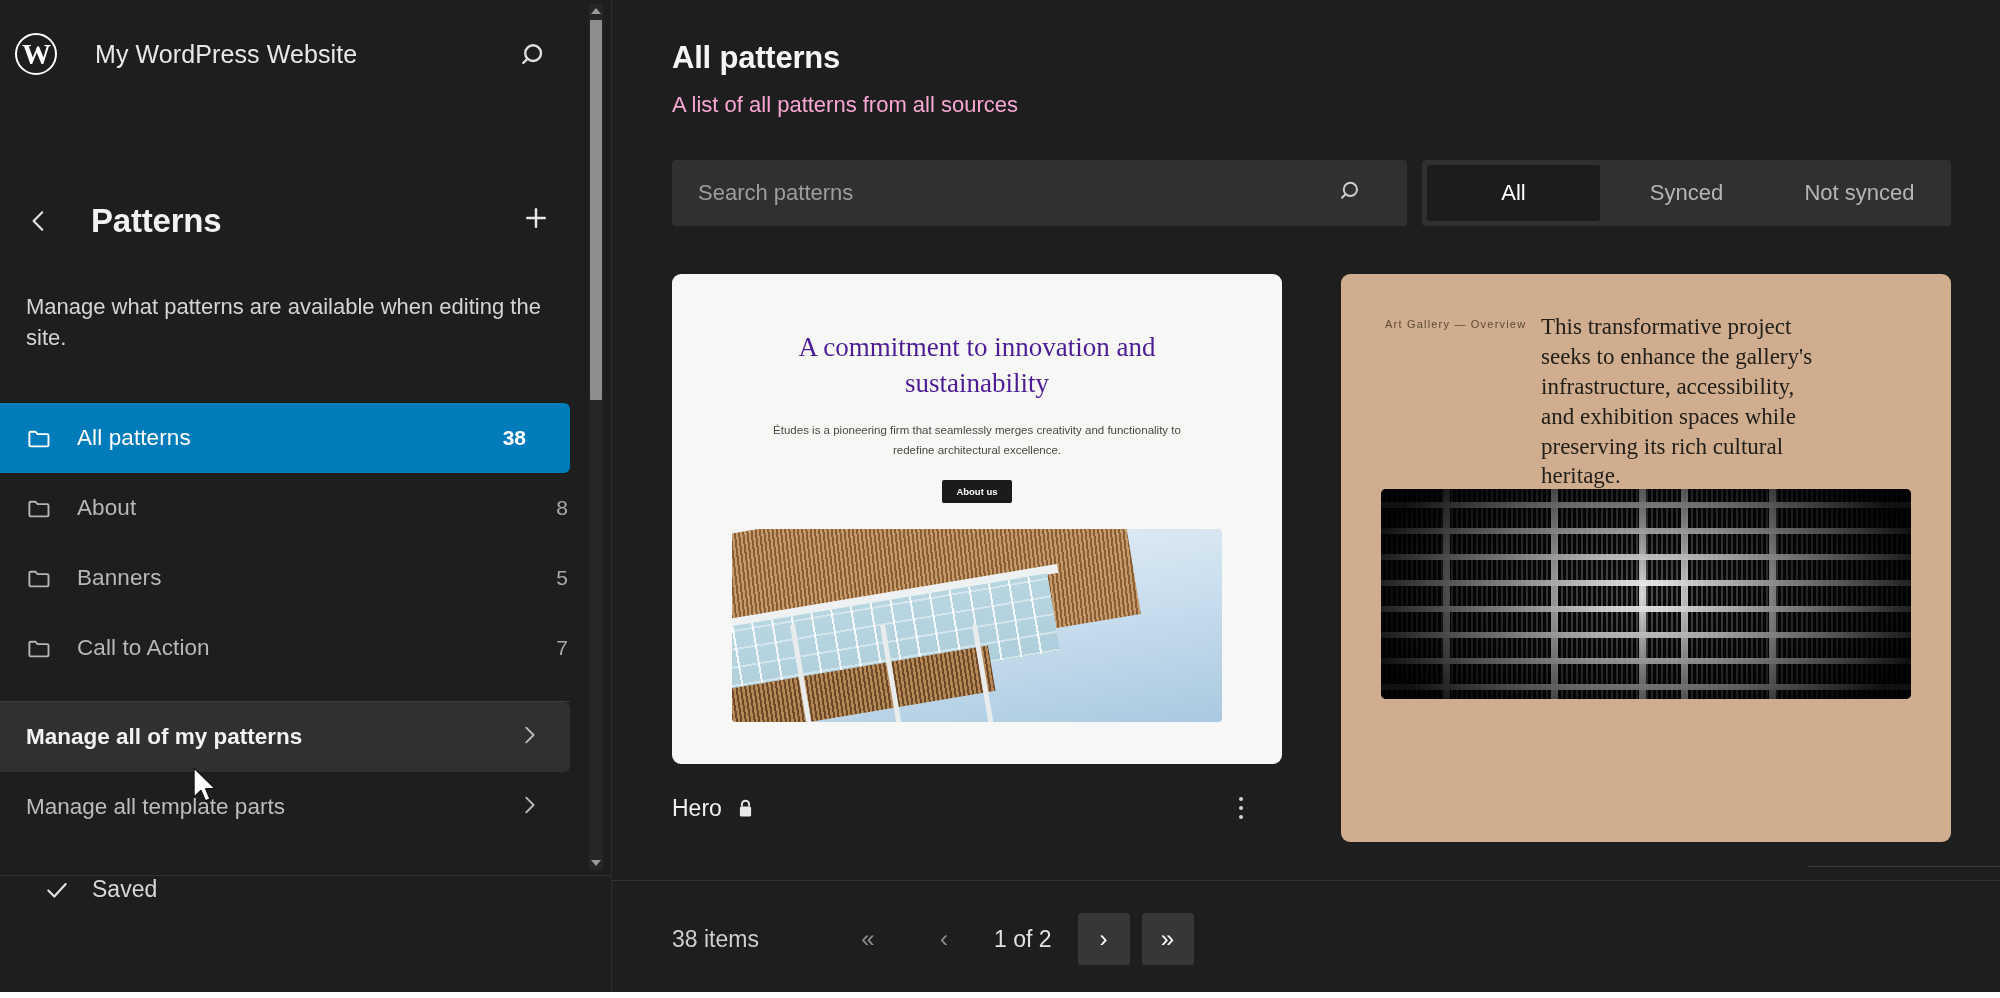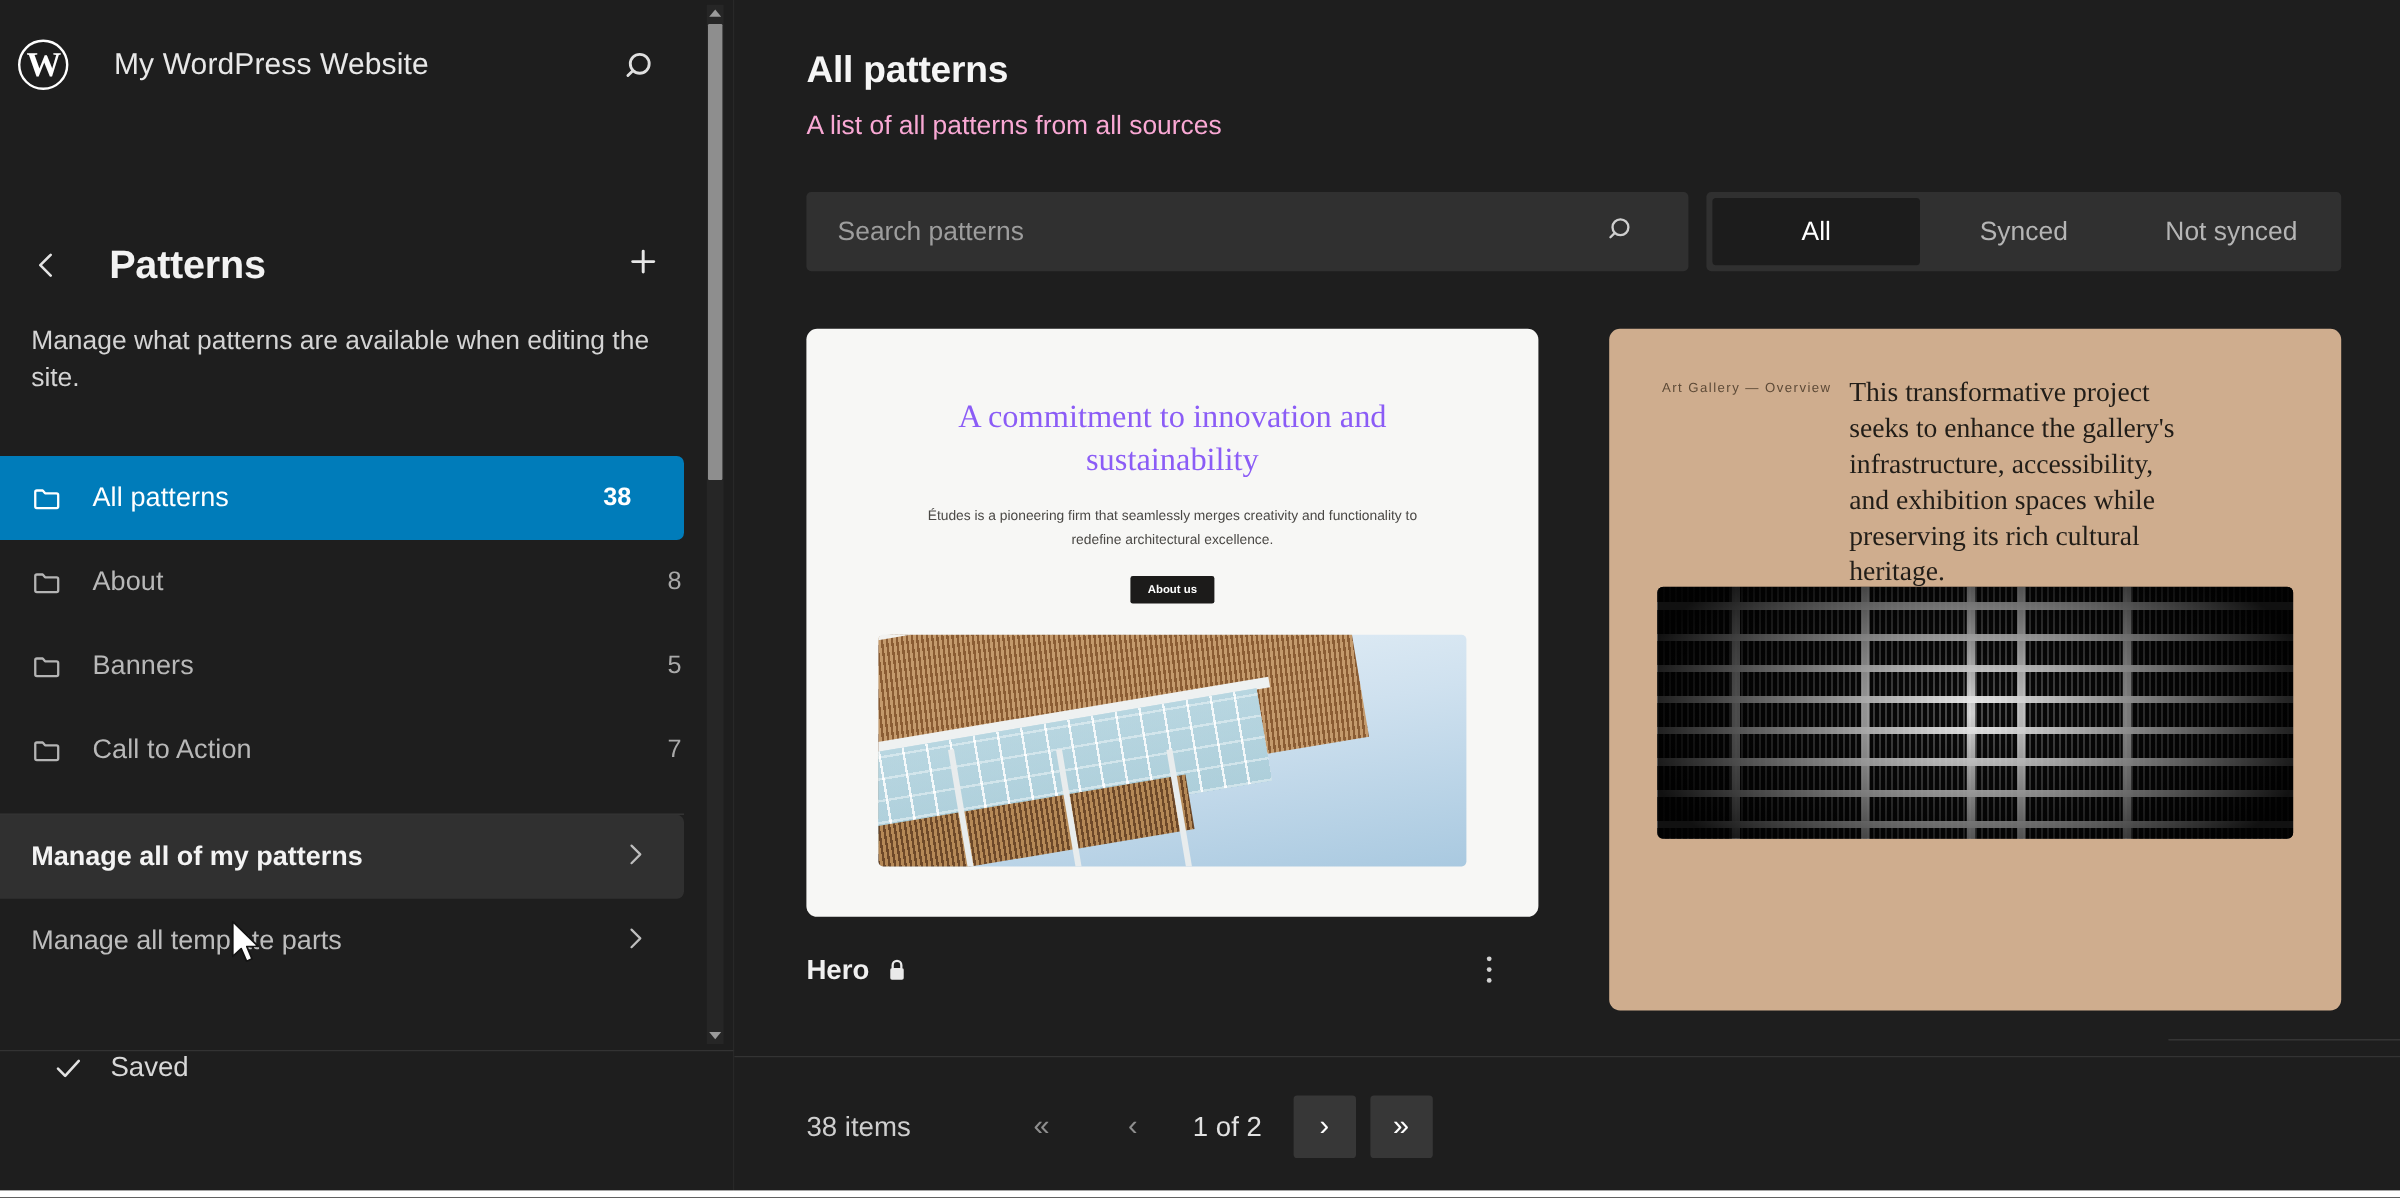--- a/index.html
+++ b/index.html
@@ -82,21 +82,21 @@
   .add-btn {
     position: absolute;
     left: 513px; top: 5px;
     width: 46px; height: 46px;
     display: flex; align-items: center; justify-content: center;
     cursor: pointer;
   }
   .add-btn svg { stroke: #e6e6e6; }
 
   .sb-desc {
-    margin: 16px 42px 0 26px;
+    margin: 39px 42px 0 26px;
     color: #d4d4d4;
     font-size: 22px;
     line-height: 1.42;
     font-weight: 400;
   }
 
   .nav-list { margin-top: 50px; }
   .nav-item {
     height: 70px;
     display: flex; align-items: center;
@@ -254,21 +254,21 @@
   .card {
     border-radius: 9px;
     overflow: hidden;
     position: relative;
   }
   .card-1 { background: #f7f7f5; height: 490px; padding: 56px 60px 0 60px; }
   .card-1 .c1-head {
     text-align: center;
     font-family: "Liberation Serif", serif;
     font-size: 27px;
-    color: #8b5cf6;
+    color: #4c1d95;
     line-height: 1.33;
     font-weight: 400;
   }
   .card-1 .c1-body {
     text-align: center;
     font-size: 11.5px;
     color: #4a4845;
     line-height: 1.75;
     margin: 18px auto 0 auto;
     max-width: 420px;
@@ -386,21 +386,21 @@
 
   .card-label-row {
     margin-top: 26px;
     display: flex; align-items: center;
     height: 36px;
     position: relative;
   }
   .card-label {
     color: #f0f0f0;
     font-size: 23px;
-    font-weight: 700;
+    font-weight: 400;
   }
   .lock-ic { margin-left: 14px; display: flex; }
   .lock-ic svg { fill: #e9e9e9; }
   .kebab {
     position: absolute; right: 26px; top: 2px;
     width: 30px; height: 32px;
     display: flex; flex-direction: column; align-items: center; justify-content: center;
     gap: 5px;
     cursor: pointer;
   }

